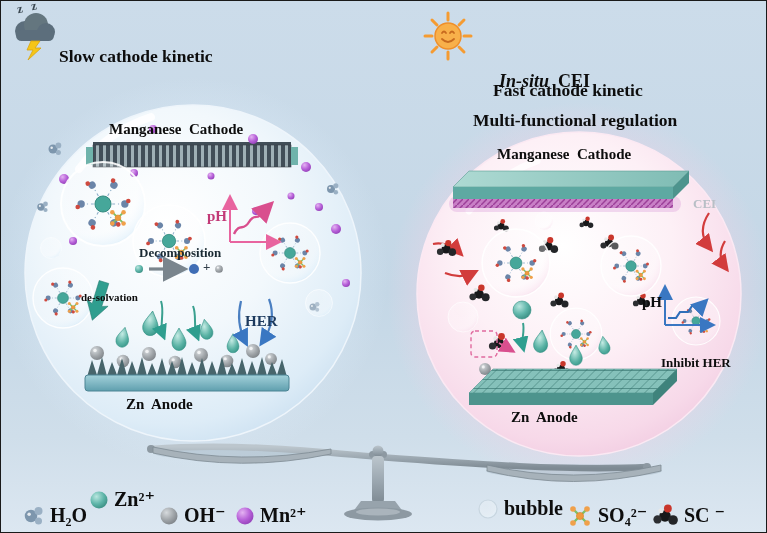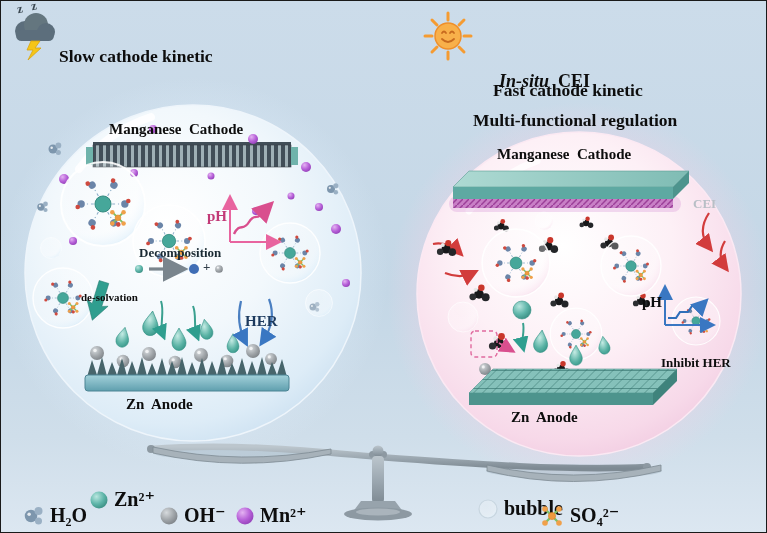--- a/index.html
+++ b/index.html
@@ -476,20 +476,26 @@
         <circle cx="10" cy="14" r="8.5" fill="url(#purpGrad)"></circle>
       </svg>
     <span class="lbl-inline">Mn²⁺</span>
   </div>
   <div class="legend-item" style="left:476px;top:493px">
     <svg width="22" height="26">
       <circle cx="11" cy="14" r="9" fill="url(#bubbleGrad)" stroke="#c8d6e0" stroke-width="1.2"></circle>
     </svg>
     <span class="lbl-inline">bubble</span>
   </div>
-  <div class="legend-item" style="left:538px;top:500px">
+  <div class="legend-item" style="left:566px;top:500px">
     <svg width="26" height="26">
         <use href="#so4" transform="translate(13,14)"></use>
       </svg>
     <span class="lbl-inline">SO₄²⁻</span>
   </div>
+  <div class="legend-item" style="left:650px;top:500px">
+    <svg width="28" height="28">
+        <use href="#scMol" transform="translate(14,15) scale(1.15)"></use>
+      </svg>
+    <span class="lbl-inline">SC ⁻</span>
+  </div>
 
 </div>
 
 </body></html>

